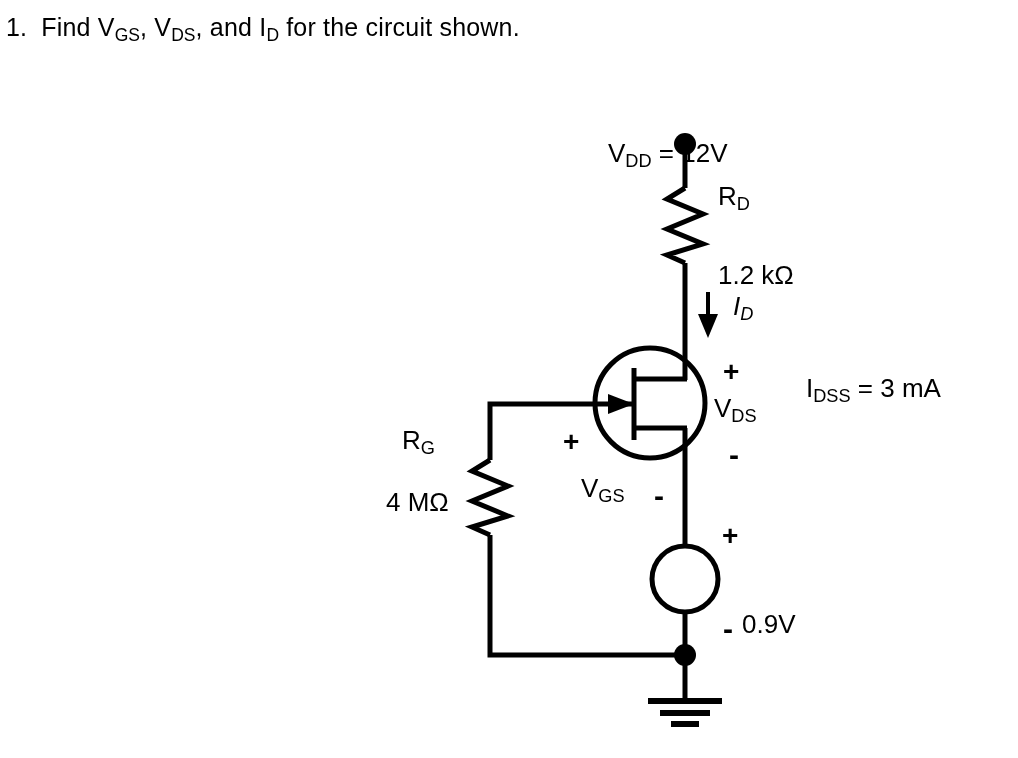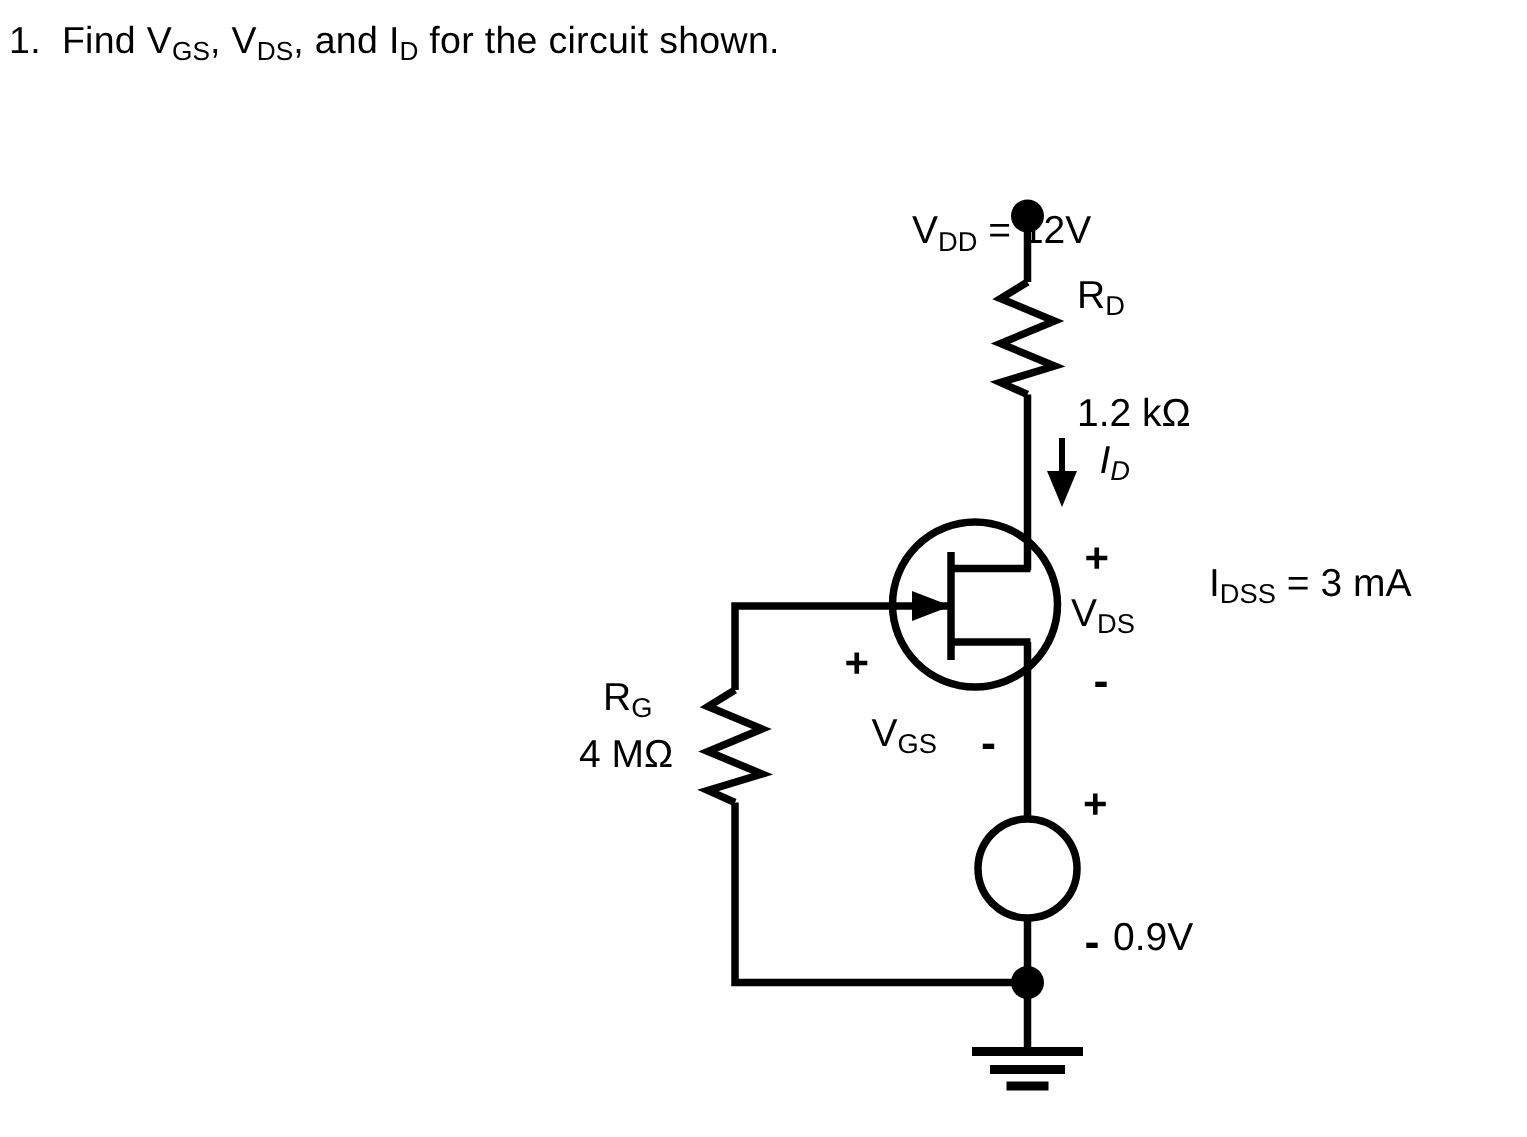--- a/index.html
+++ b/index.html
@@ -147,21 +147,21 @@
     <span>V</span><span class="sub">DS</span>
   </div>
   <div class="sign minus" style="left:729px; top:441px;">-</div>
 
   <div class="sign" style="left:563px; top:428px;">+</div>
   <div class="clabel" style="left:581px; top:473px;">
     <span>V</span><span class="sub">GS</span>
   </div>
   <div class="sign minus" style="left:654px; top:482px;">-</div>
 
-  <div class="clabel" style="left:402px; top:449px;">
+  <div class="clabel" style="left:402px; top:425px;">
     <span>R</span><span class="sub">G</span>
   </div>
   <div class="clabel" style="left:386px; top:487px;">4 MΩ</div>
 
   <div class="sign" style="left:722px; top:522px;">+</div>
   <div class="clabel" style="left:742px; top:566px;margin-top:43px;">0.9V</div>
   <div class="sign minus" style="left:723px; top:615px;">-</div>
 
   <div class="clabel" style="left:806px; top:373px;">
     <span>I</span><span class="sub">DSS</span><span> = 3 mA</span>

